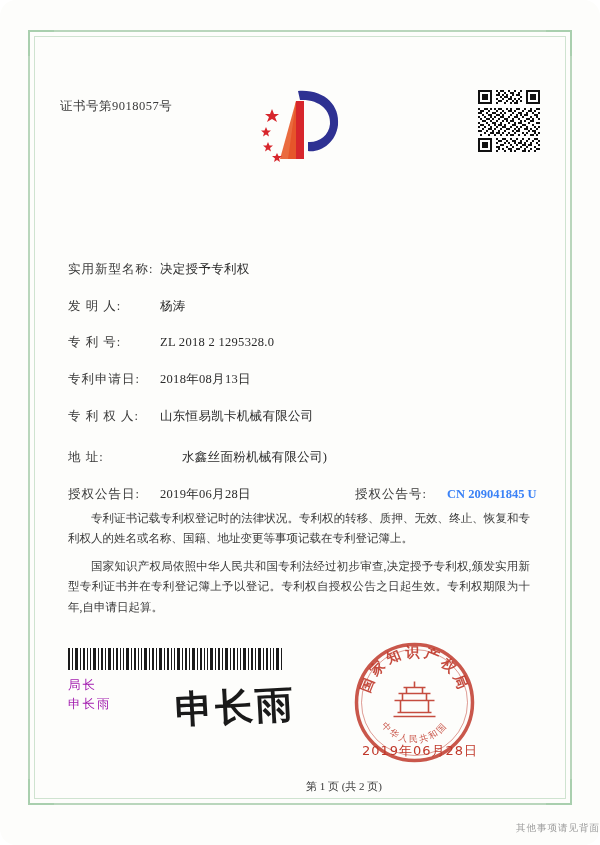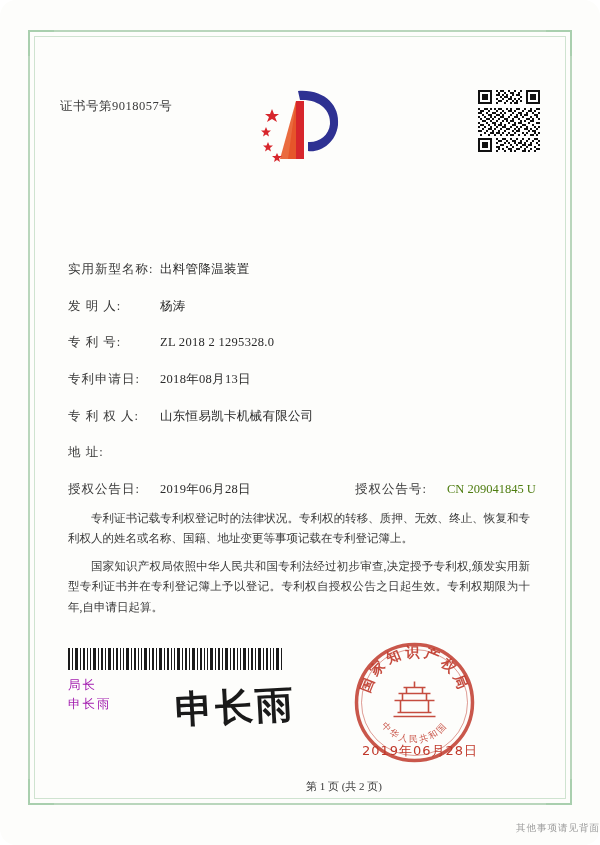--- a/index.html
+++ b/index.html
@@ -123,21 +123,22 @@
   }
   .field-label2 {
     flex: 0 0 92px;
     width: 92px;
     letter-spacing: 1px;
     color: #3a3a3a;
     white-space: nowrap;
   }
   .field-value2 {
     flex: 1 1 auto;
-    color: #4d7c0f;
+    color: #3b82f6;
+    font-weight: bold;
   }
 
   
   .paragraphs {
     position: absolute;
     left: 68px; top: 508px;
     width: 462px;
     font-size: 11.5px;
     line-height: 1.75;
     color: #3a3a3a;
@@ -470,21 +471,21 @@
           <rect x="28" y="30" width="1" height="1"></rect>
       </g>
     </svg>
   </div>
 
 
   <div class="fields">
 
     <div class="field-row">
       <div class="field-label">实用新型名称:</div>
-      <div class="field-value">出料管降温装置</div>
+      <div class="field-value">决定授予专利权</div>
     </div>
 
     <div class="field-row">
       <div class="field-label">发 明 人:</div>
       <div class="field-value">杨涛</div>
     </div>
 
     <div class="field-row">
       <div class="field-label">专 利 号:</div>
       <div class="field-value">ZL 2018 2 1295328.0</div>
@@ -496,20 +497,21 @@
     </div>
 
     <div class="field-row">
       <div class="field-label">专 利 权 人:</div>
       <div class="field-value">山东恒易凯卡机械有限公司</div>
     </div>
 
     <div class="field-row">
       <div class="field-label">地      址:</div>
       <div class="field-value">
+        <span class="cont">水鑫丝面粉机械有限公司)</span>
       </div>
     </div>
 
     <div class="field-row dual">
       <div class="field-label">授权公告日:</div>
       <div class="field-value">2019年06月28日</div>
       <div class="field-label2">授权公告号:</div>
       <div class="field-value2">CN 209041845 U</div>
     </div>
 

